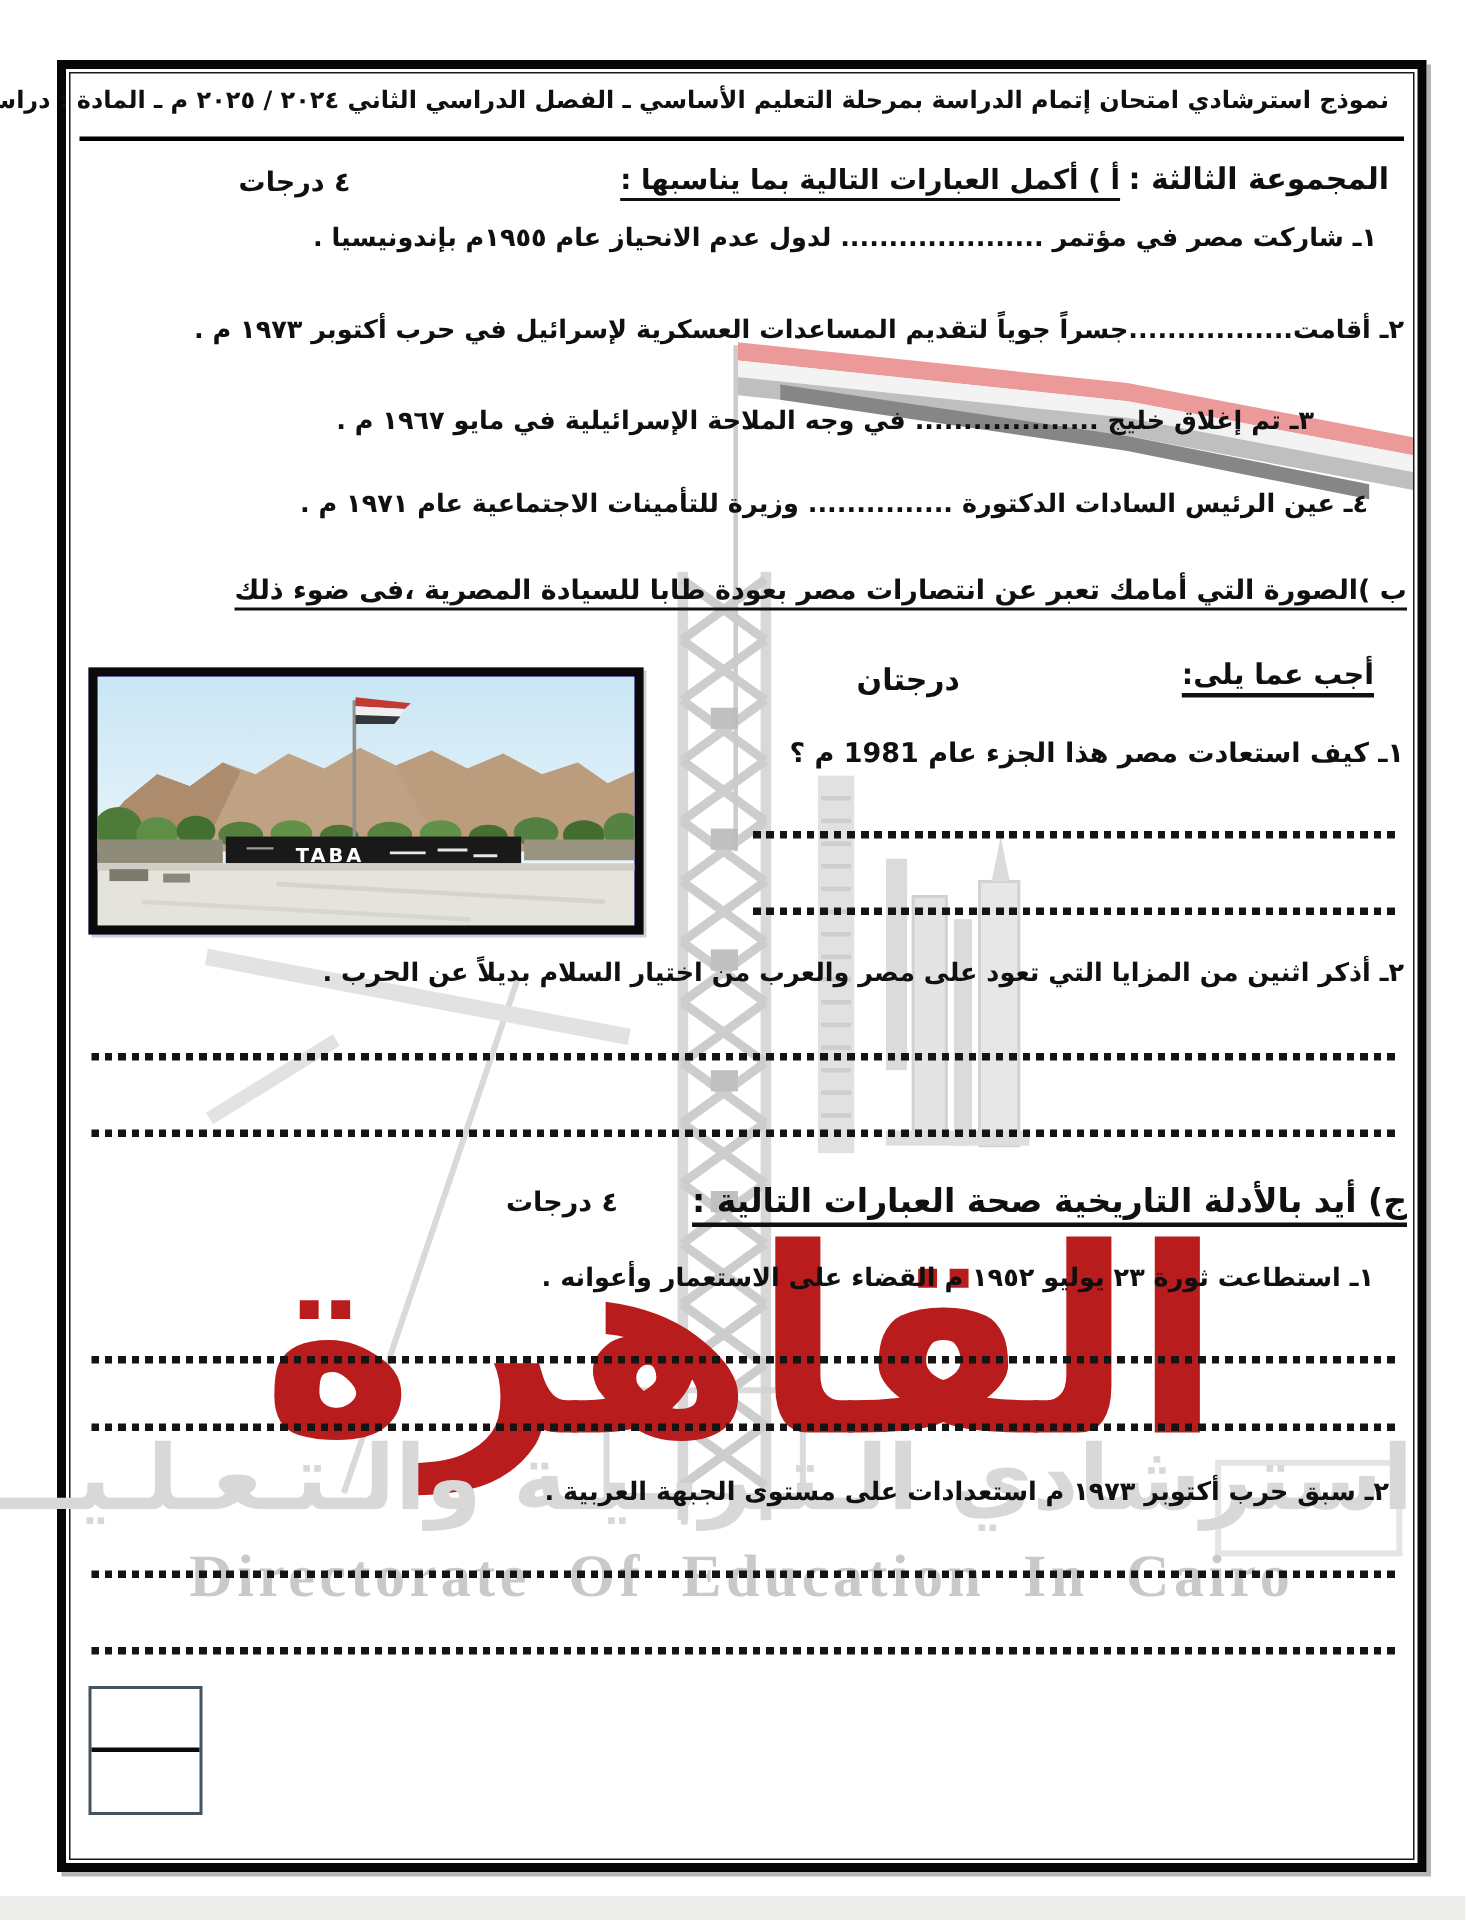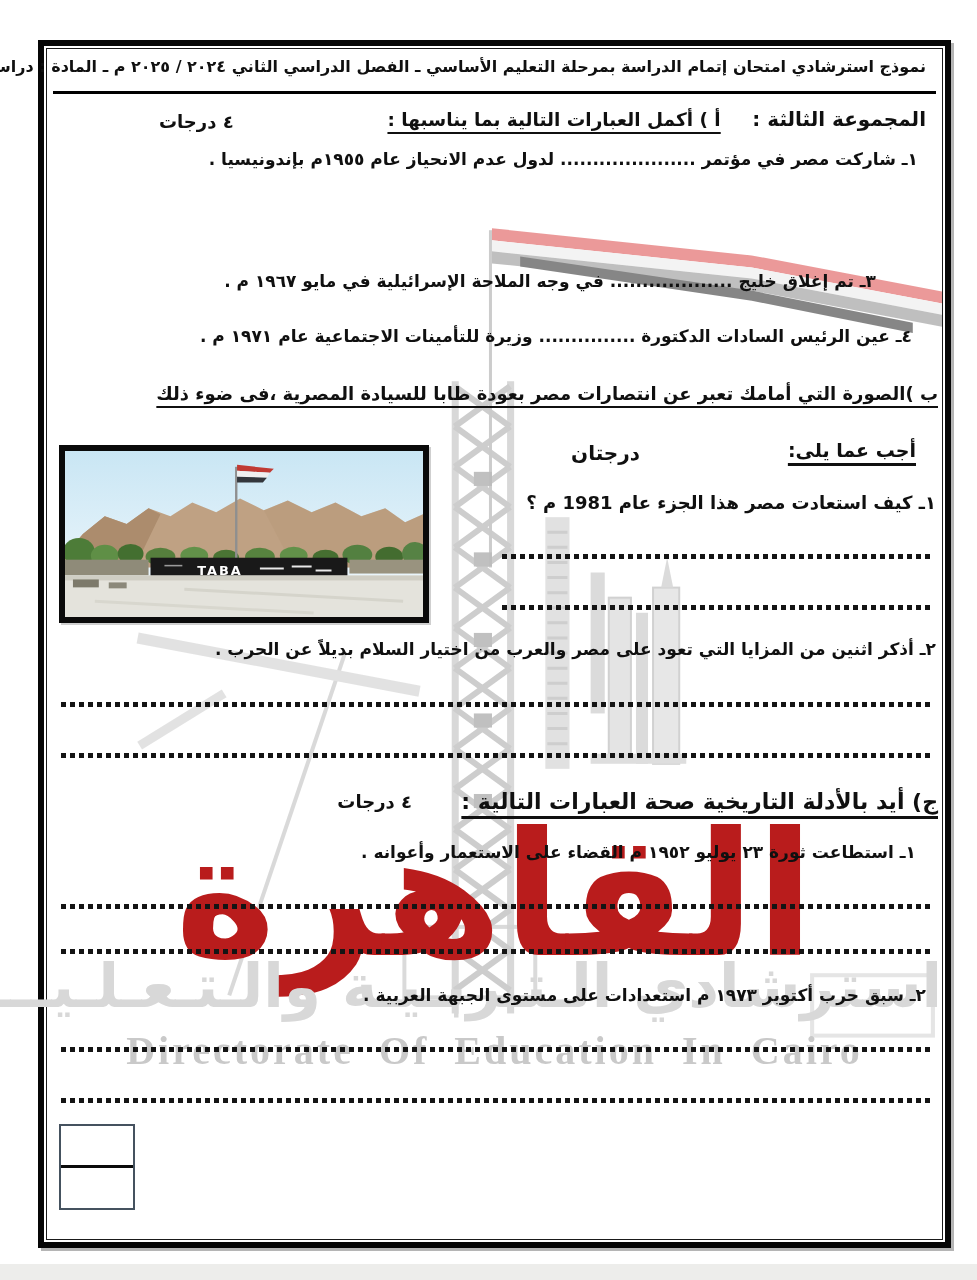--- a/index.html
+++ b/index.html
@@ -20,21 +20,21 @@
 
   
   .hdr{top:8px;right:16px;left:14px;display:flex;justify-content:space-between;
        font-size:16px;font-weight:bold;}
   .hdr-rule{position:absolute;top:42px;left:6px;right:6px;height:2.5px;background:#000;}
 
   
   .secA{top:58px;right:16px;font-weight:bold;}
   .secA .grp{font-size:20px;}
   .secA .inst{font-size:18.5px;text-decoration:underline;text-decoration-thickness:2px;
-              text-underline-offset:6px;margin-right:26px;}
+              text-underline-offset:6px;}
   .marksA{top:62px;left:112px;font-size:18px;font-weight:bold;}
 
   .q{font-size:17px;font-weight:bold;}
   .qa1{top:100px;right:24px;}
   .qa2{top:161px;right:6px;}
   .qa3{top:222px;right:66px;}
   .qa4{top:277px;right:30px;}
 
   
   .secB{top:334px;right:4px;font-size:18px;font-weight:bold;text-decoration:underline;
@@ -158,20 +158,21 @@
       </div>
       <div class="hdr-rule"></div>
 
       <div class="abs secA">
         <span class="grp">المجموعة الثالثة :</span>
         <span class="inst">أ ) أكمل العبارات التالية بما يناسبها :</span>
       </div>
       <div class="abs marksA">٤ درجات</div>
 
       <div class="abs q qa1">١ـ شاركت مصر في مؤتمر ..................... لدول عدم الانحياز عام ١٩٥٥م بإندونيسيا .</div>
+      <div class="abs q qa2">٢ـ أقامت.................جسراً جوياً لتقديم المساعدات العسكرية لإسرائيل في حرب أكتوبر ١٩٧٣ م .</div>
       <div class="abs q qa3">٣ـ تم إغلاق خليج ................... في وجه الملاحة الإسرائيلية في مايو ١٩٦٧ م .</div>
       <div class="abs q qa4">٤ـ عين الرئيس السادات الدكتورة ............... وزيرة للتأمينات الاجتماعية عام ١٩٧١ م .</div>
 
       <div class="abs secB">ب )الصورة التي أمامك تعبر عن انتصارات مصر بعودة طابا للسيادة المصرية ،فى ضوء ذلك</div>
       <div class="abs ajeb">أجب عما يلى:</div>
       <div class="abs marksB">درجتان</div>
       <div class="abs q qb1">١ـ كيف استعادت مصر هذا الجزء عام 1981 م ؟</div>
 
       <div class="photo">
         <svg viewBox="0 0 360 168" preserveAspectRatio="none">

